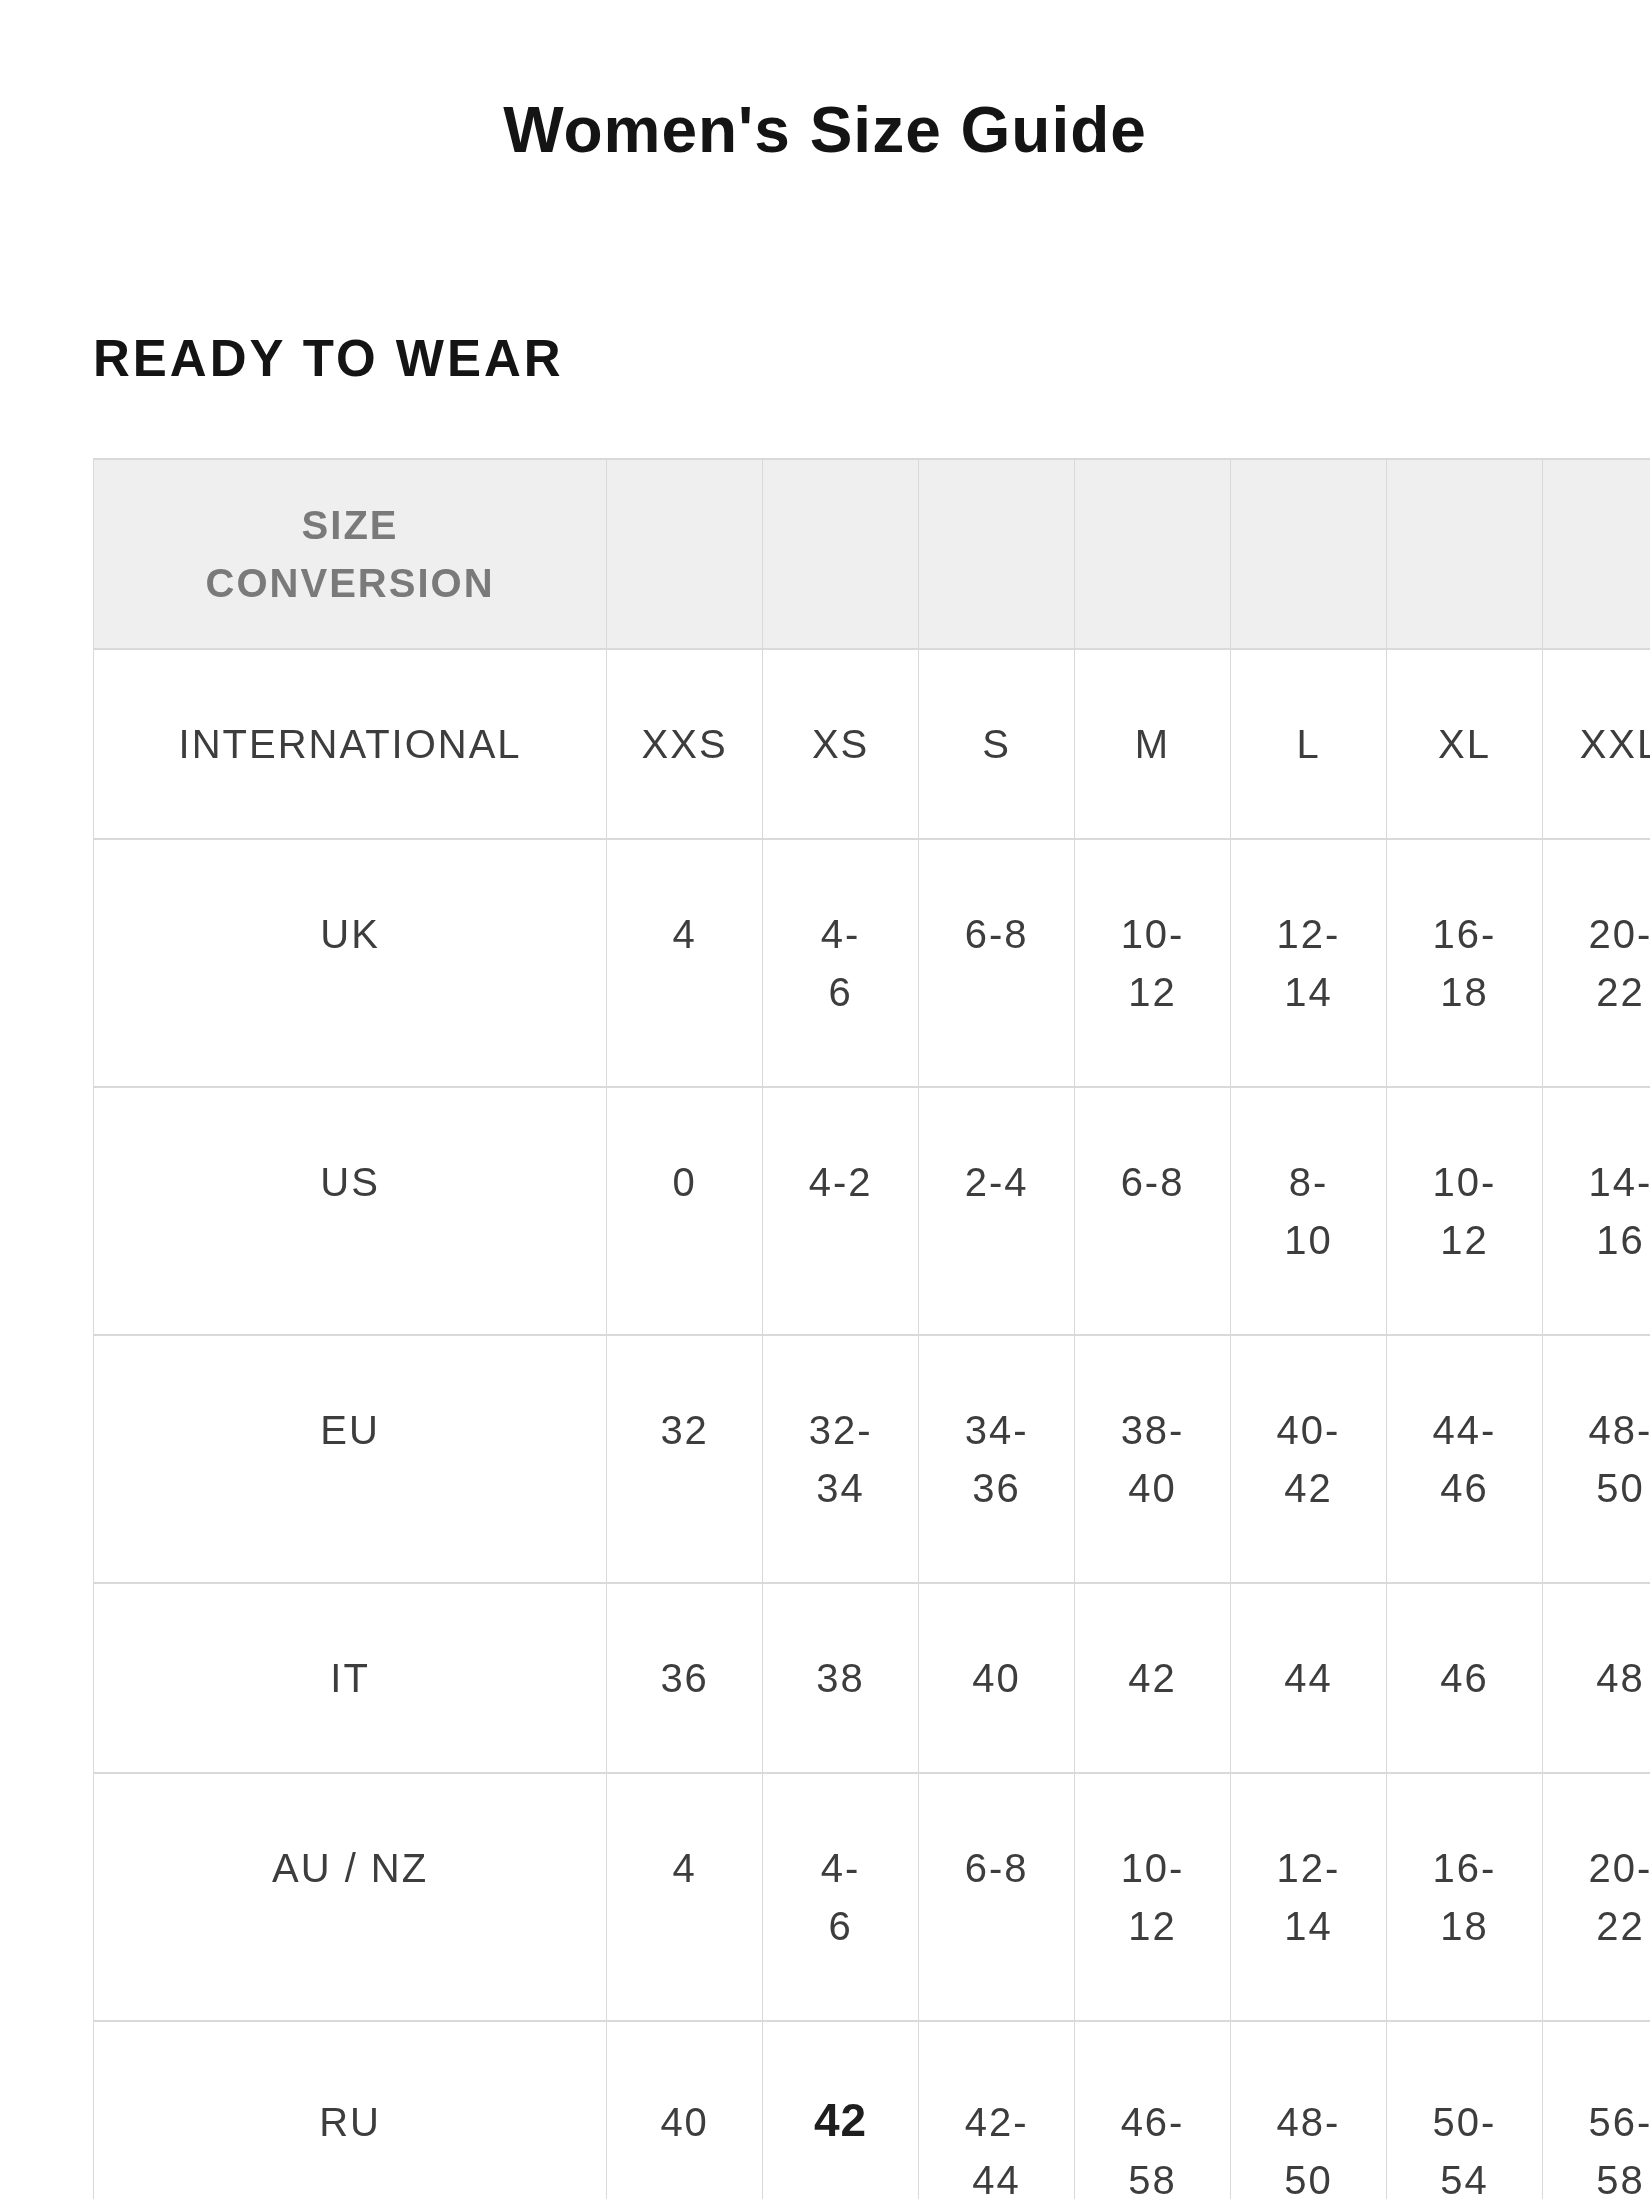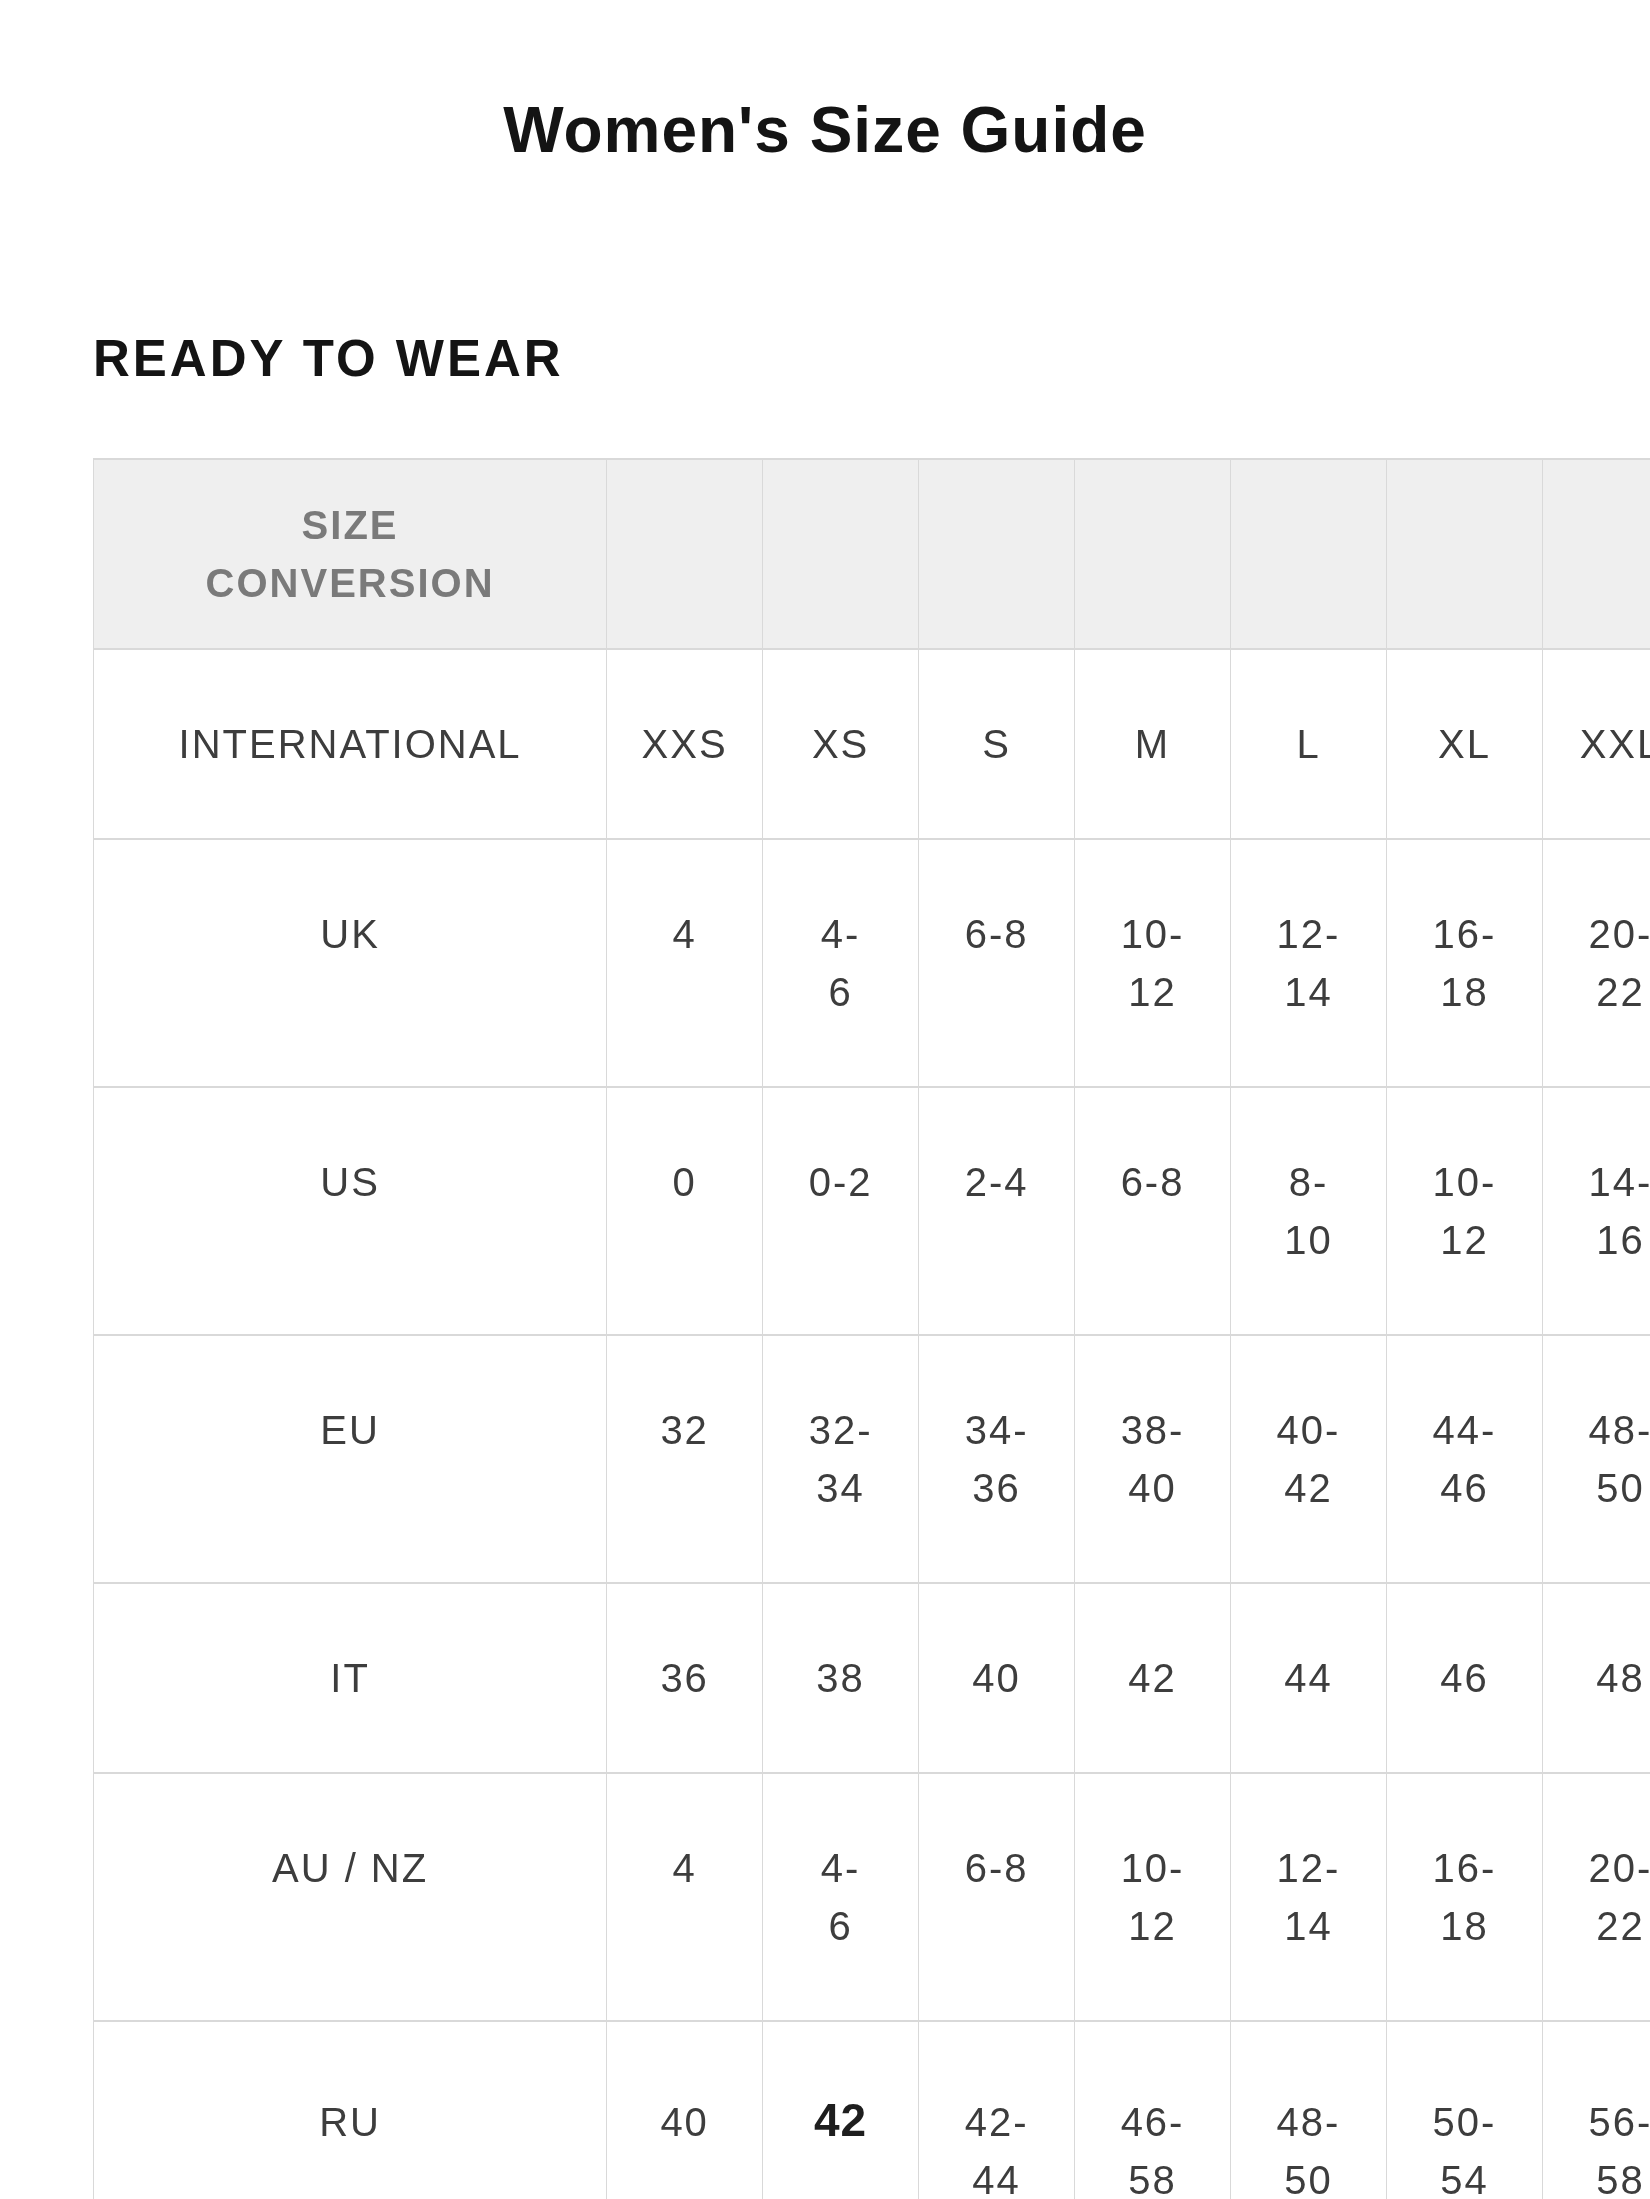--- a/index.html
+++ b/index.html
@@ -128,21 +128,21 @@
           <td class="c5">12-
 14</td>
           <td class="c6">16-
 18</td>
           <td class="c7">20-
 22</td>
         </tr>
         <tr class="r2">
           <td class="c0">US</td>
           <td class="c1">0</td>
-          <td class="c2">0-2</td>
+          <td class="c2">4-2</td>
           <td class="c3">2-4</td>
           <td class="c4">6-8</td>
           <td class="c5">8-
 10</td>
           <td class="c6">10-
 12</td>
           <td class="c7">14-
 16</td>
         </tr>
         <tr class="r3">

